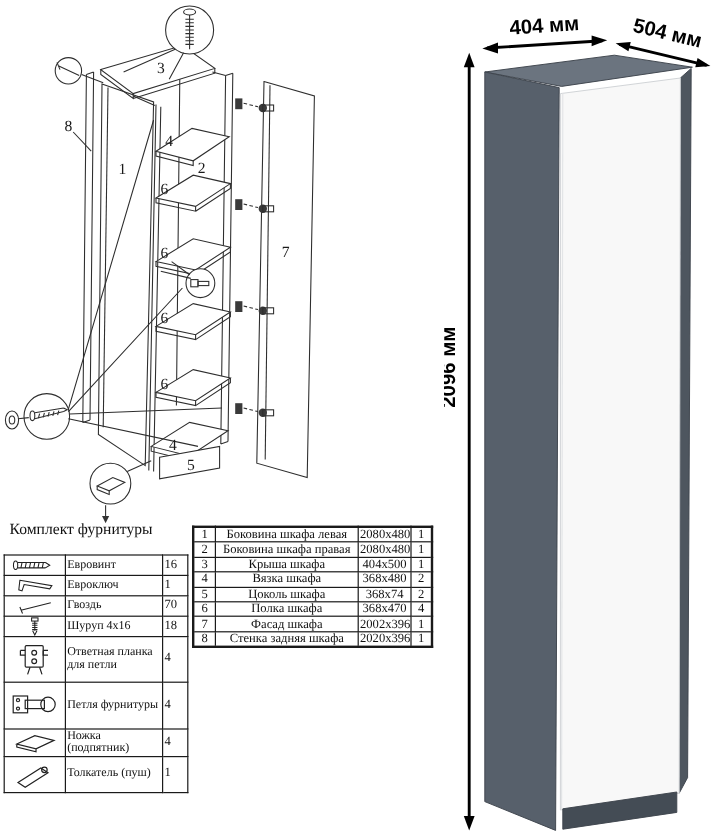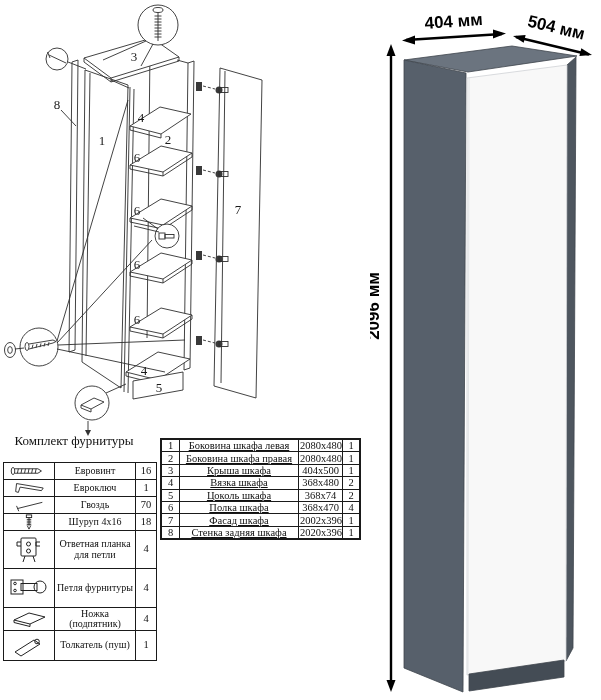--- a/index.html
+++ b/index.html
@@ -7,33 +7,33 @@
          font-family:"Liberation Serif", serif;color:#111;}
   svg text{font-family:"Liberation Serif", serif;}
   .abs{position:absolute;}
 
   
   .lineart{stroke:#2e2e2e;stroke-width:.9;fill:none;}
   .panel{fill:#ffffff;stroke:#2e2e2e;stroke-width:.9;}
   .num{font-size:13px;fill:#1a1a1a;text-anchor:middle;}
 
   
-  .kit-title{left:8px;top:434px;width:132px;text-align:center;font-size:13px;line-height:13px;color:#111;}
+  .kit-title{left:8px;top:434px;width:132px;text-align:left;font-size:13px;line-height:13px;color:#111;}
 
   
   table{border-collapse:collapse;table-layout:fixed;}
   .kit-table{left:3px;top:462px;width:148px;font-size:10px;line-height:10.5px;}
-  .kit-table td{border:1px solid #1a1a1a;text-align:center;vertical-align:middle;padding:0 1px;overflow:hidden;}
+  .kit-table td{border:1px solid #1a1a1a;text-align:left;vertical-align:middle;padding:0 1px;overflow:hidden;}
   .kit-table td.ic{width:48px;}
   .kit-table td.nm{width:78px;}
   .kit-table td.qt{width:18px;font-size:10.5px;}
   .parts-table{left:160px;top:438px;width:189px;font-size:10.5px;line-height:11px;border:2px solid #1a1a1a;}
   .parts-table td{border:1px solid #1a1a1a;text-align:center;vertical-align:middle;padding:0 1px;height:11.4px;overflow:hidden;white-space:nowrap;}
   .parts-table td.n{width:15px;}
-  .parts-table td.nm{width:116px;text-decoration:underline;}
+  .parts-table td.nm{width:116px;}
   .parts-table td.sz{width:41px;font-family:Liberation Serif, serif;}
   .parts-table td.q{width:14px;}
 
   .hw-icon{display:block;margin:0 auto;stroke:#222;fill:none;stroke-width:1;}
 
   
   .dim{font-family:"Liberation Sans", sans-serif;font-weight:bold;font-size:17px;fill:#000;text-anchor:middle;}
 </style>
 </head>
 <body>

